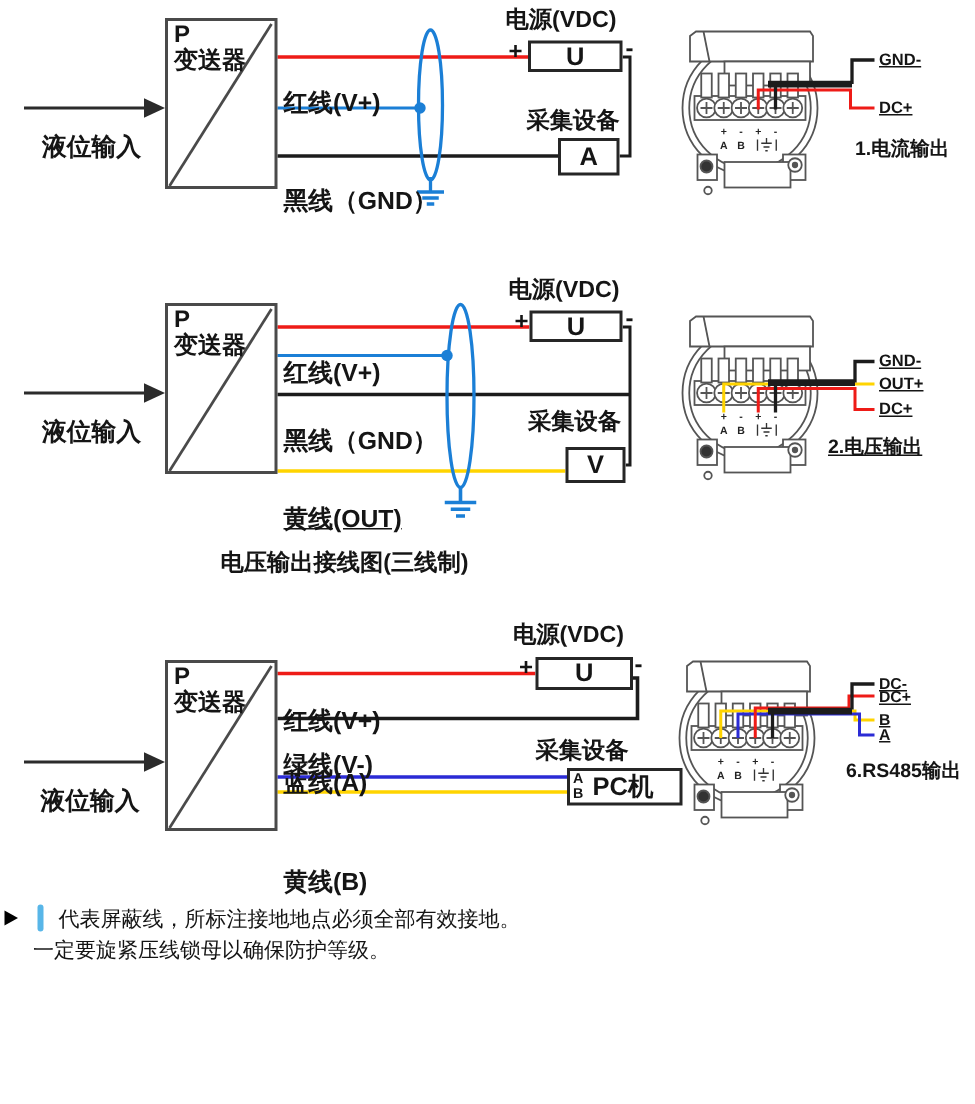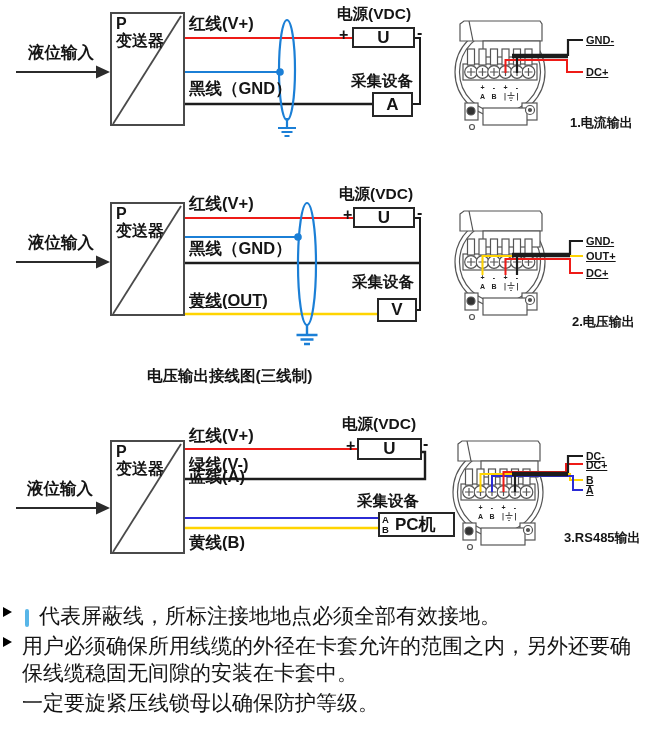--- a/index.html
+++ b/index.html
@@ -1,33 +1,33 @@
 <!DOCTYPE html>
 <html><head>
 <meta charset="utf-8">
 <style>
   html,body{margin:0;padding:0;background:#fff;}
   #page{position:relative;width:650px;height:736px;background:#fff;overflow:hidden;
         font-family:"Liberation Sans","DejaVu Sans",sans-serif;color:#151515;}
   #art{position:absolute;left:0;top:0;z-index:1;}
   .lbl{position:absolute;white-space:nowrap;font-weight:bold;color:#151515;z-index:2;line-height:1.1;}
-  .s17{font-size:16.5px;}
+  .s17{font-size:16.5px;margin-top:46px;}
   .s16{font-size:15.5px;}
-  .hcap{position:absolute;font-size:13px;font-weight:600;white-space:nowrap;z-index:2;margin-top:24px;}
+  .hcap{position:absolute;font-size:13px;font-weight:600;white-space:nowrap;z-index:2;}
   .lead{position:absolute;font-size:11px;font-weight:700;line-height:1;white-space:nowrap;z-index:2;text-decoration:underline;}
   .lead.sm{font-size:10.5px;}
   .box{position:absolute;border:2px solid #262626;background:#fff;z-index:2;
        display:flex;align-items:center;justify-content:center;font-weight:bold;font-size:17px;}
   .tbox{position:absolute;border:2px solid #4a4a4a;background:transparent;z-index:2;}
   .tbox span{position:absolute;left:4px;font-size:16px;font-weight:bold;line-height:1;white-space:nowrap;}
   .sign{position:absolute;font-size:16px;font-weight:bold;z-index:2;line-height:1;}
   .pcbox{justify-content:flex-start;padding-left:15px;}
   .port{position:absolute;left:2px;font-size:9.5px;font-weight:bold;line-height:1;}
   #notes{position:absolute;left:3px;top:603px;width:645px;z-index:2;}
-  .note{display:flex;margin-bottom:3px;font-size:21px;line-height:1.28;font-weight:500;color:#141414;}
+  .note{display:flex;margin-bottom:3px;font-size:14px;line-height:1.28;font-weight:500;color:#141414;}
   .bullet{flex:0 0 19px;padding-top:4px;}
   .bullet i{display:block;width:0;height:0;border-top:5.5px solid transparent;
             border-bottom:5.5px solid transparent;border-left:9.5px solid #000;}
   .note .txt{flex:1;}
   .shield-glyph{display:inline-block;width:4px;height:18px;border-radius:2px;
                 background:#58b6e8;margin:0 10px 0 3px;vertical-align:-4px;}
 </style>
 </head>
 <body>
 
@@ -203,21 +203,21 @@
   <div class="lbl s16" style="left:339px;top:185px;">电源(VDC)</div>
   <div class="sign" style="left:343px;top:207px;">+</div>
   <div class="box" style="left:353px;top:207px;width:58px;height:17px;">U</div>
   <div class="sign" style="left:417px;top:205px;">-</div>
   <div class="lbl s16" style="left:352px;top:273px;">采集设备</div>
   <div class="box" style="left:377px;top:298px;width:36px;height:20px;">V</div>
   <div class="lbl s16" style="left:147px;top:346px;margin-top:21px;">电压输出接线图(三线制)</div>
   <div class="lead" style="left:586px;top:236px;">GND-</div>
   <div class="lead" style="left:586px;top:251px;">OUT+</div>
   <div class="lead" style="left:586px;top:268px;">DC+</div>
-  <div class="hcap" style="left:572px;top:289px;">2.电压输出</div>
+  <div class="hcap" style="left:552px;top:289px;text-decoration:underline;">2.电压输出</div>
 
   <div class="lbl s17" style="left:27px;top:479px;">液位输入</div>
   <div class="tbox" style="left:110px;top:440px;width:71px;height:110px;">
     <span style="top:2px;">P</span>
     <span style="top:19px;">变送器</span>
   </div>
   <div class="lbl s17" style="left:189px;top:426px;">红线(V+)</div>
   <div class="lbl s17" style="left:189px;top:455px;">绿线(V-)</div>
   <div class="lbl s17" style="left:189px;top:467px;">蓝线(A)</div>
   <div class="lbl s17" style="left:189px;top:533px;">黄线(B)</div>
@@ -228,34 +228,28 @@
   <div class="lbl s16" style="left:357px;top:492px;">采集设备</div>
   <div class="box pcbox" style="left:378px;top:512px;width:58px;height:21px;">
     <span class="port" style="top:1px;">A</span>
     <span class="port" style="bottom:1px;">B</span>
     <span>PC机</span>
   </div>
   <div class="lead sm" style="left:586px;top:451px;">DC-</div>
   <div class="lead sm" style="left:586px;top:460px;">DC+</div>
   <div class="lead sm" style="left:586px;top:475px;">B</div>
   <div class="lead sm" style="left:586px;top:485px;">A</div>
-  <div class="hcap" style="left:564px;top:505px;">3.RS485输出</div>
+  <div class="hcap" style="left:564px;top:505px;">6.RS485输出</div>
 
   <div id="notes">
     <div class="note">
       <span class="bullet">
           <i></i>
         </span>
       <span class="txt"><span class="shield-glyph"></span><span>代表屏蔽线，所标注接地地点必须全部有效接地。</span></span>
     </div>
-    <div class="note">
-      <span class="bullet">
-          <i></i>
-        </span>
-      <span class="txt">用户必须确保所用线缆的外径在卡套允许的范围之内，另外还要确保线缆稳固无间隙的安装在卡套中。</span>
-    </div>
     <div class="note nb">
       <span class="bullet"></span>
       <span class="txt">一定要旋紧压线锁母以确保防护等级。</span>
     </div>
   </div>
 
 </div>
 
 </body></html>

